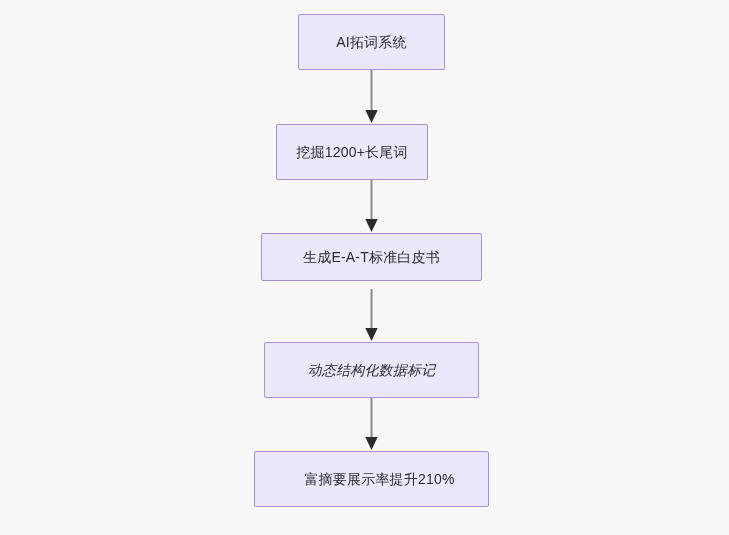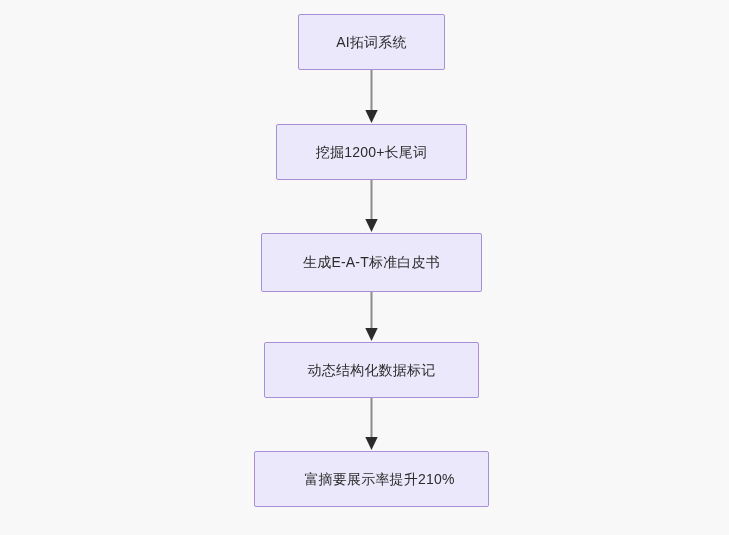--- a/index.html
+++ b/index.html
@@ -50,23 +50,23 @@
     stroke-width: 2;
     fill: none;
   }
   .edge-head {
     fill: #2b2b2b;
     stroke: none;
   }
 
   
   #node-1 { left: 298px; top: 14px;  width: 147px; height: 56px; }
-  #node-2 { left: 276px; top: 124px; width: 191px; height: 56px; }
-  #node-3 { left: 261px; top: 233px; width: 221px; height: 59px; }
-  #node-4 { left: 264px; top: 342px; width: 215px; height: 56px; }
+  #node-2 { left: 276px; top: 124px; width: 152px; height: 56px; }
+  #node-3 { left: 261px; top: 233px; width: 221px; height: 48px; }
+  #node-4 { left: 264px; top: 342px; width: 215px; height: 56px; font-style: italic; }
   #node-5 { left: 254px; top: 451px; width: 235px; height: 56px; padding-left: 16px; }
 </style>
 </head>
 <body>
 
 <div id="flowchart-canvas">
 
   <svg class="edge-svg" viewBox="0 0 729 535">
     <g>
       <line class="edge-line" x1="371.5" y1="70" x2="371.5" y2="112"></line>

